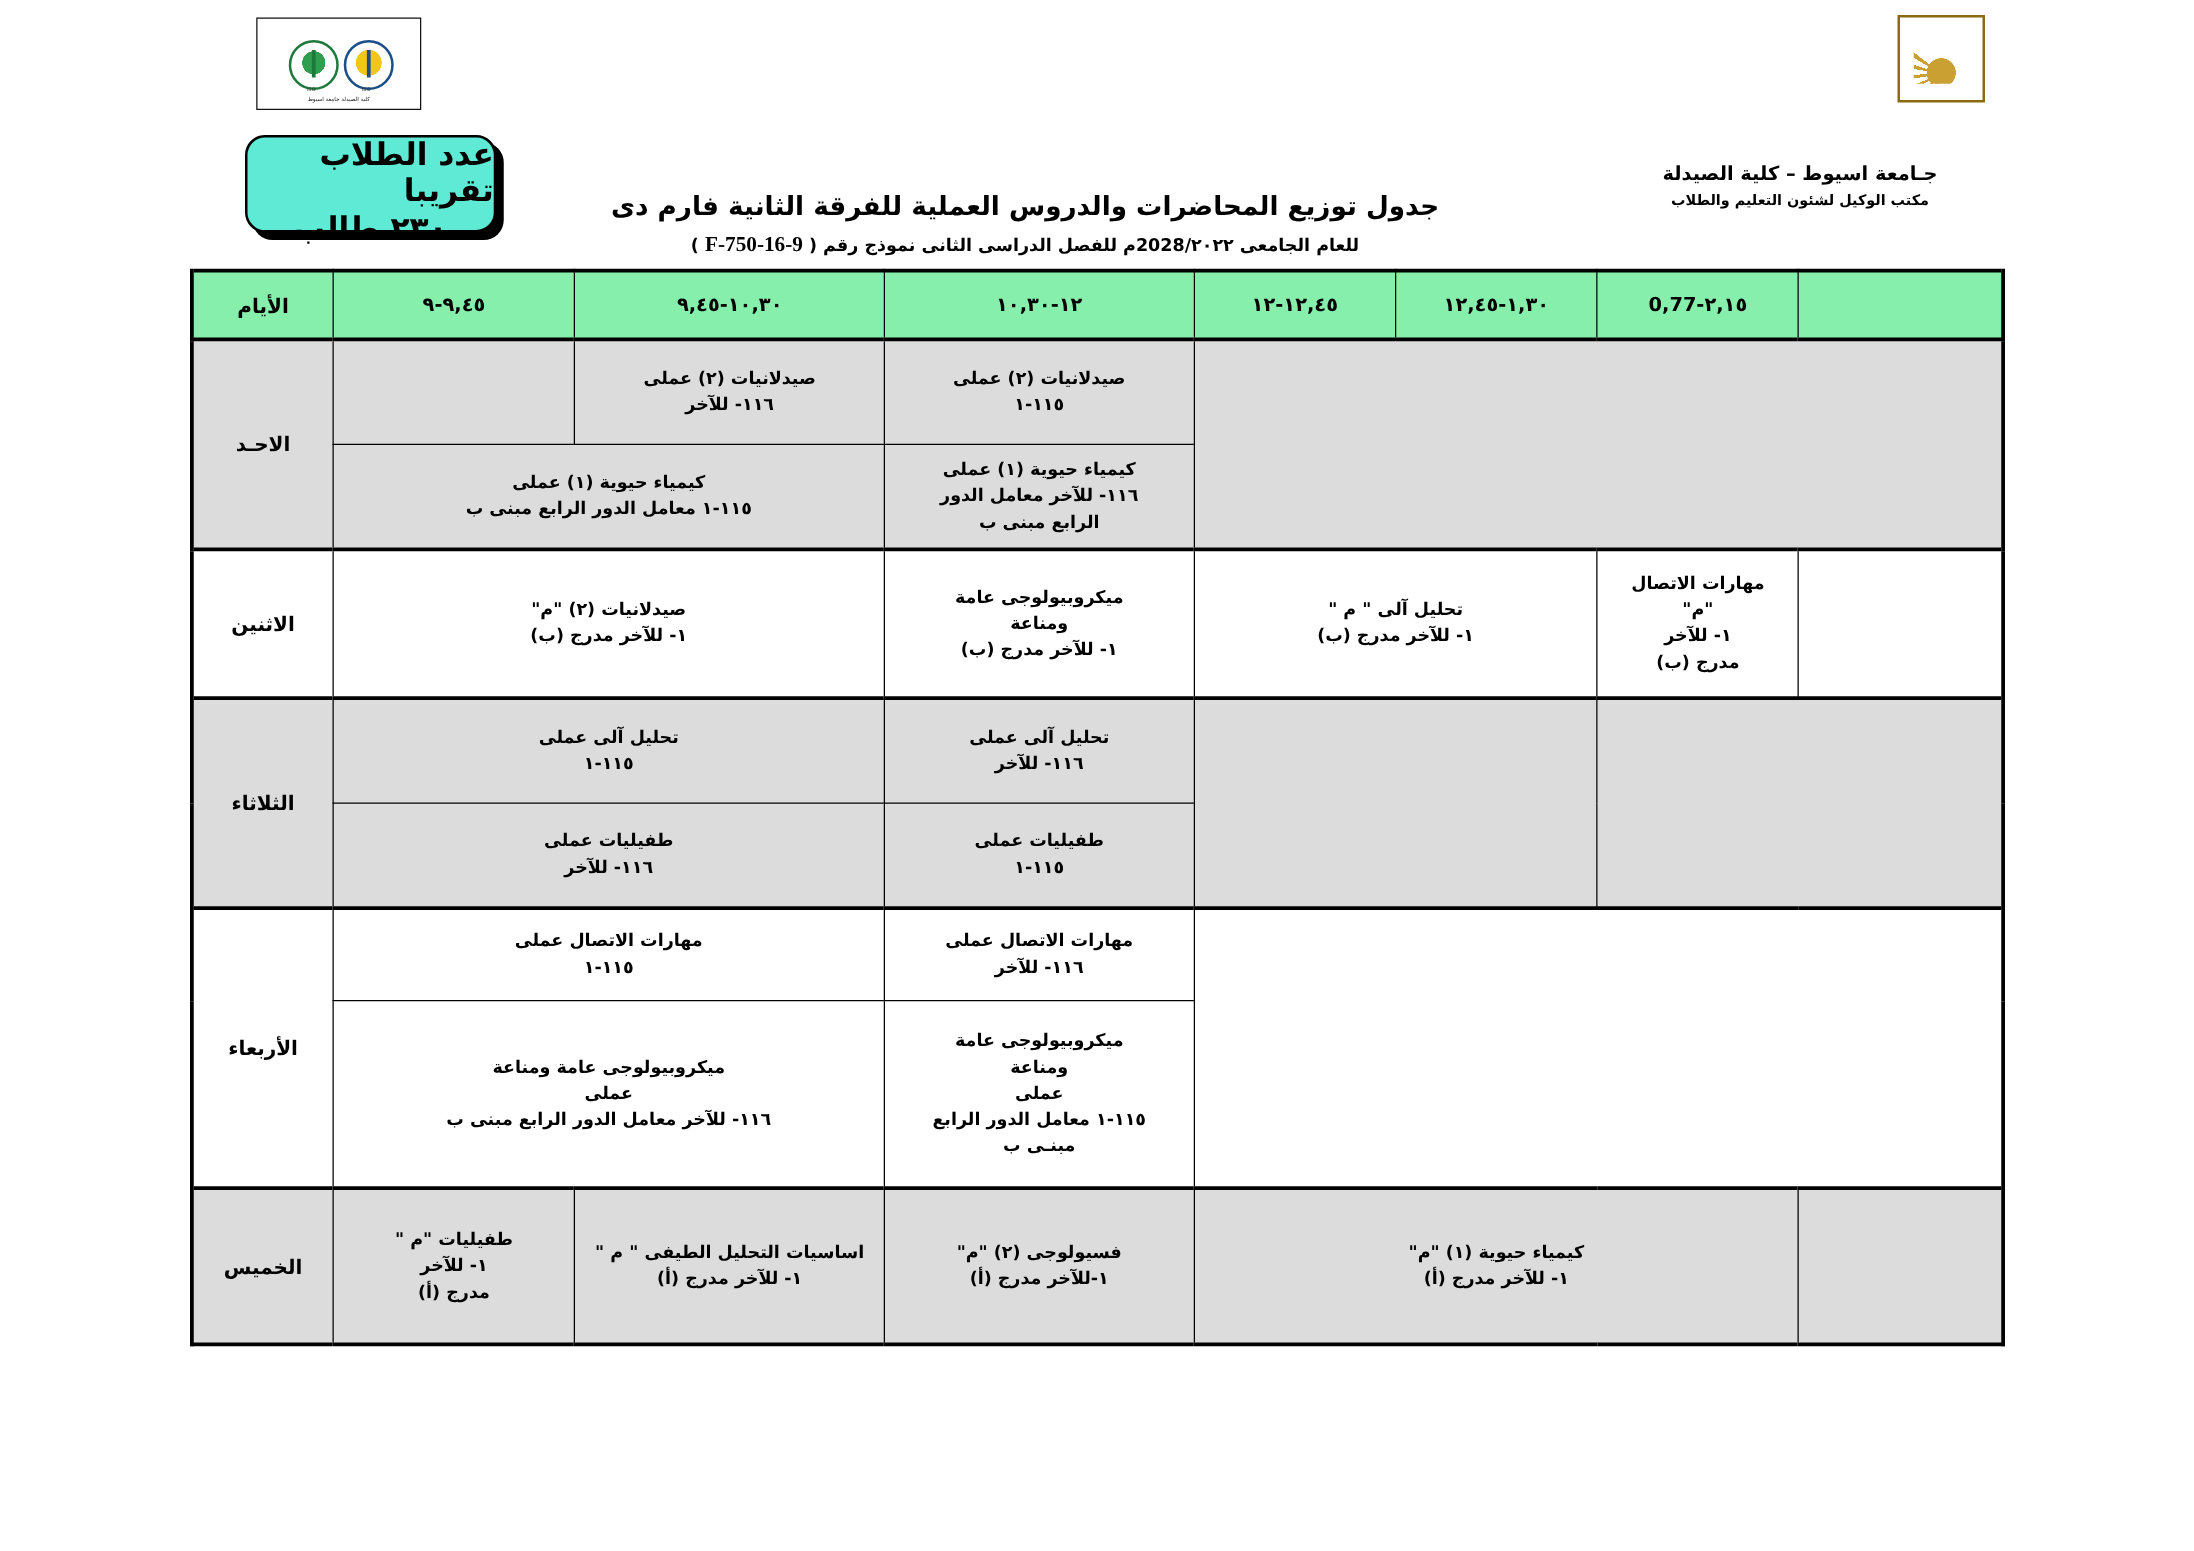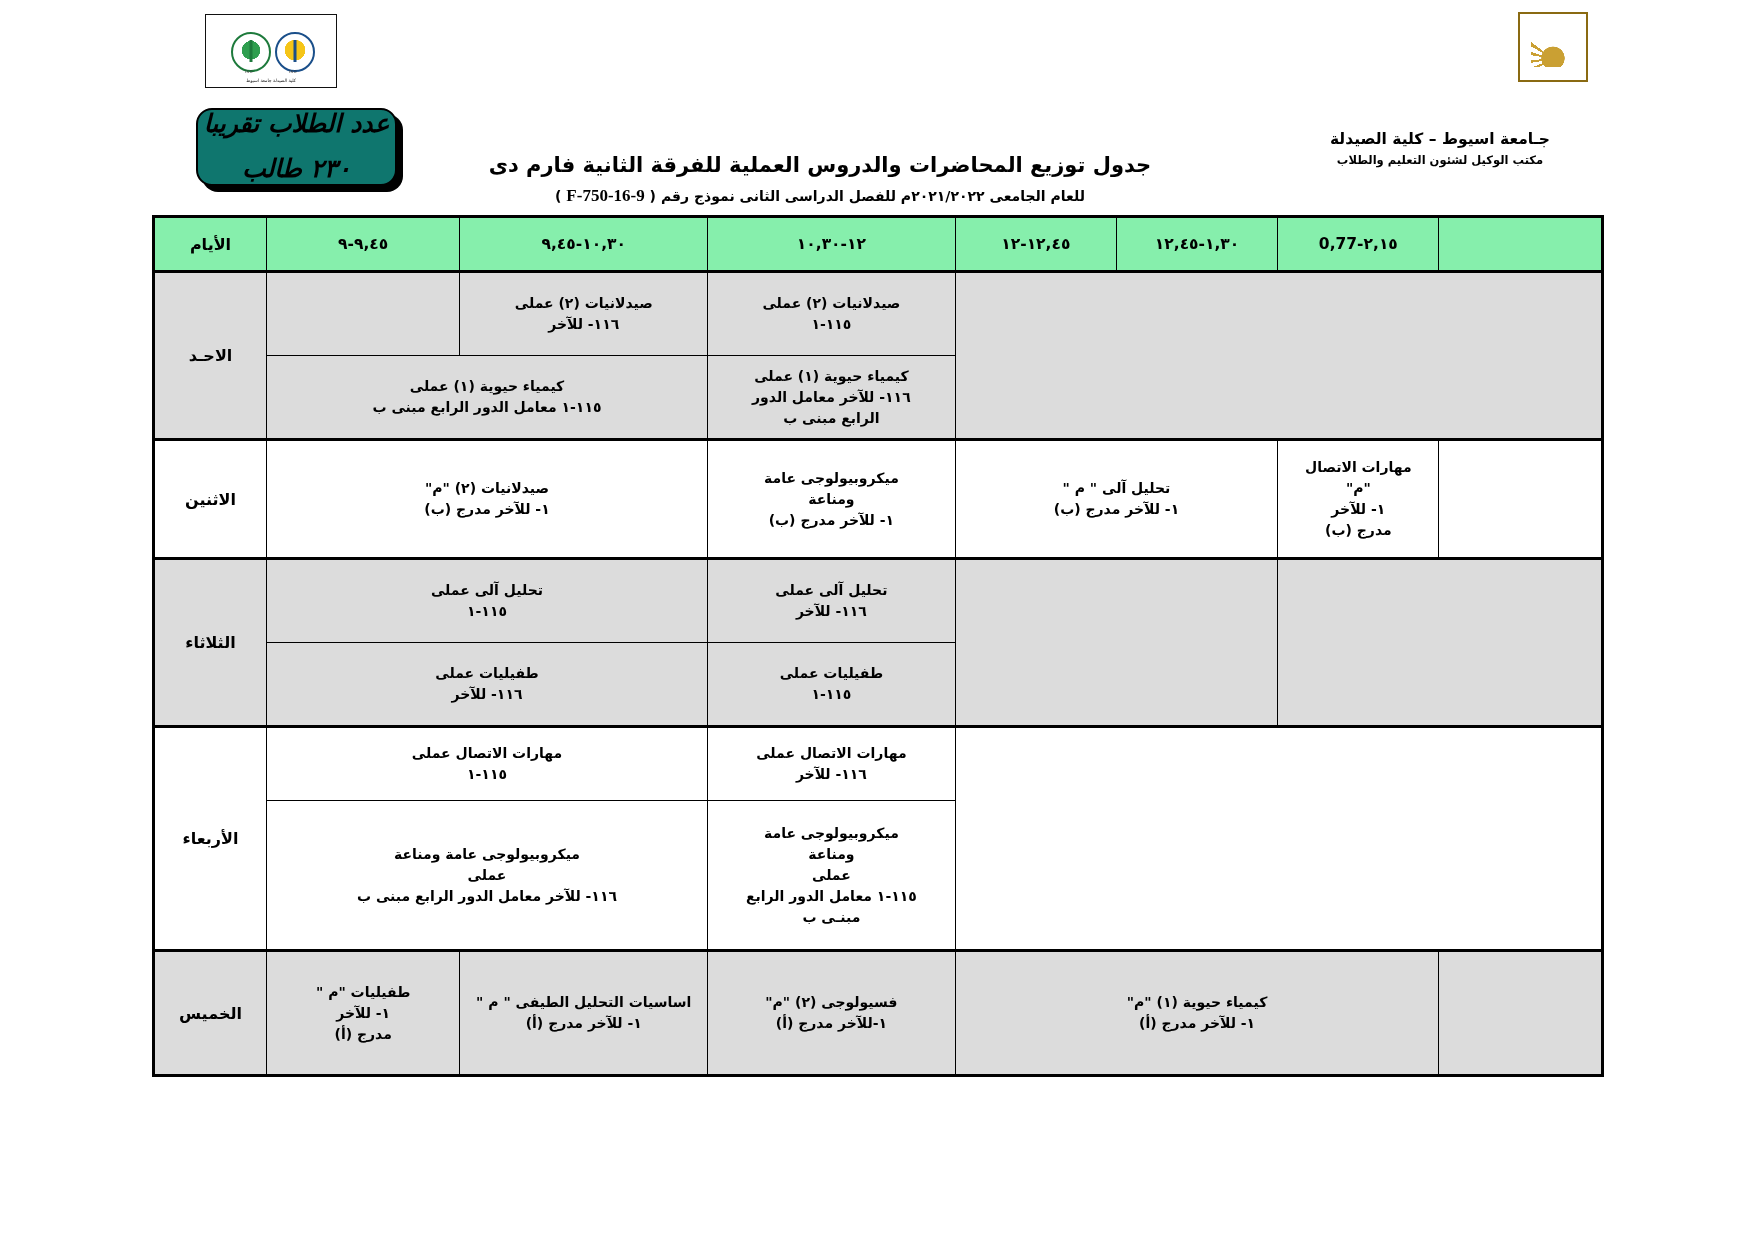--- a/index.html
+++ b/index.html
@@ -118,28 +118,27 @@
   }
 
   .students-box {
     position: absolute;
     left: 196px;
     top: 108px;
     width: 197px;
     height: 74px;
     border: 2.5px solid #000;
     border-radius: 16px;
-    background: #0f766e;
+    background: #5eead4;
     box-shadow: 6px 6px 0 #000;
     display: flex;
     flex-direction: column;
     align-items: center;
     justify-content: space-between;
     direction: rtl;
-    font-style: italic;
   }
   .students-box .line1 {
     font-size: 25px;
     font-weight: bold;
     line-height: 1.15;
   }
   .students-box .line2 {
     font-size: 25px;
     font-weight: bold;
     line-height: 1.2;
@@ -283,21 +282,21 @@
   </div>
 
   <div class="students-box">
     <div class="line1">عدد الطلاب تقريبا</div>
     <div class="line2">٢٣٠  طالب</div>
   </div>
 
   <div class="center-title">
     <div class="t1">جدول توزيع المحاضرات والدروس العملية للفرقة الثانية فارم دى</div>
     <div class="t2">
-      <span>للعام الجامعى ٢٠٢١/٢٠٢٢م للفصل الدراسى الثانى نموذج رقم ( </span><span class="code">F-750-16-9</span><span> )</span>
+      <span>للعام الجامعى 2028/٢٠٢٢م للفصل الدراسى الثانى نموذج رقم ( </span><span class="code">F-750-16-9</span><span> )</span>
     </div>
   </div>
 
   <div class="right-header">
     <div class="h1">جـامعة اسيوط – كلية الصيدلة</div>
     <div class="h2">مكتب الوكيل لشئون التعليم والطلاب</div>
   </div>
 
   <table class="schedule outer-thick">
     <colgroup>

